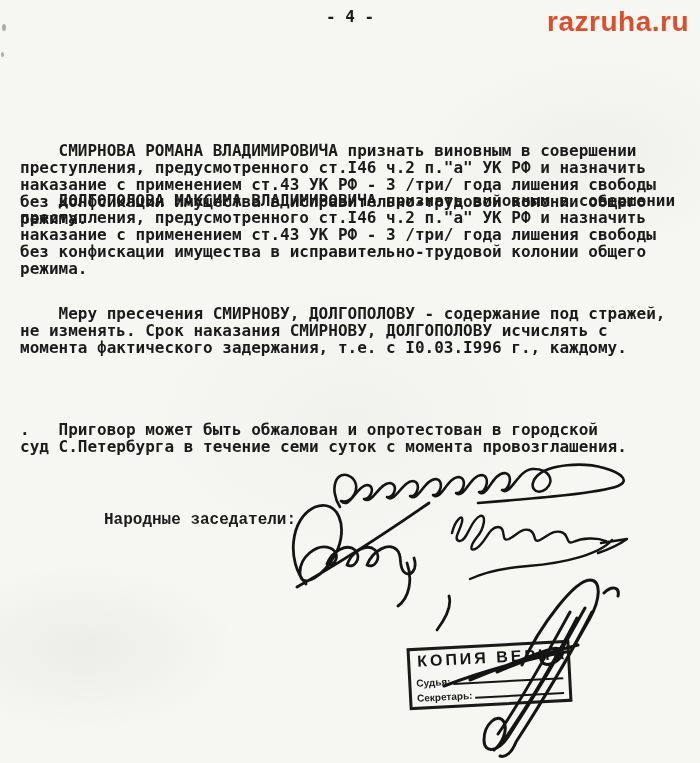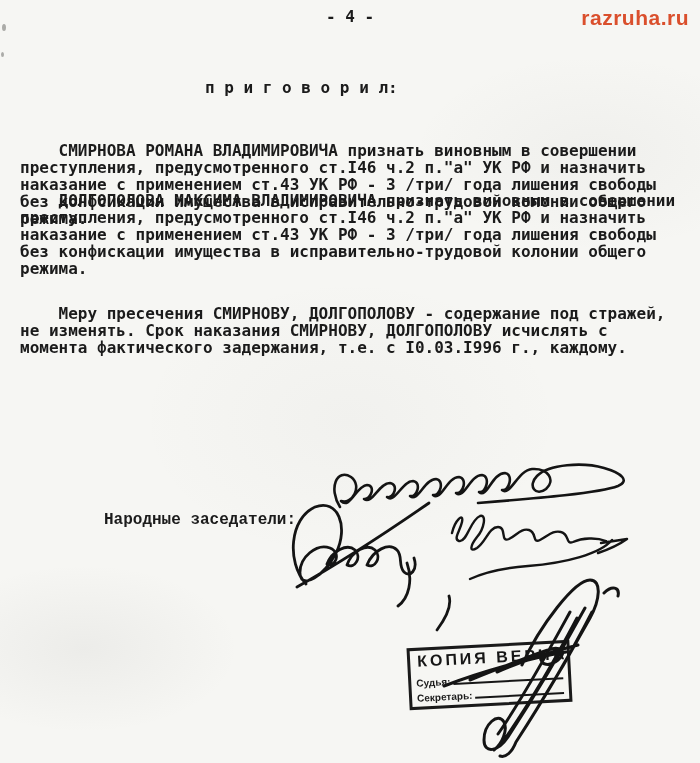--- a/index.html
+++ b/index.html
@@ -26,21 +26,21 @@
       radial-gradient(260px 140px at 85% 20%, rgba(120,120,118,0.05), transparent 70%),
       radial-gradient(300px 200px at 50% 55%, rgba(120,120,118,0.04), transparent 70%);
     pointer-events: none;
   }
   .watermark {
     position: absolute;
     top: 6px;
     right: 11px;
     font-family: "Liberation Sans", sans-serif;
     font-weight: bold;
-    font-size: 21px;
+    font-size: 28px;
     color: #da4f2c;
     letter-spacing: 0.5px;
     z-index: 4;
   }
   .typed {
     position: absolute;
     font-size: 16px;
     line-height: 17px;
     font-weight: bold;
     white-space: pre;
@@ -121,35 +121,36 @@
 <div class="page">
 
   <div class="watermark">razruha.ru</div>
 
   <div class="speck s1"></div>
   <div class="speck s2"></div>
 
   <div class="typed pageno">- 4 -</div>
 
 
-  <div class="typed heading">п р и г о в о р и л:</div>
 
   <div class="typed para1">    СМИРНОВА РОМАНА ВЛАДИМИРОВИЧА признать виновным в совершении
 преступления, предусмотренного ст.I46 ч.2 п."а" УК РФ и назначить
 наказание с применением ст.43 УК РФ - 3 /три/ года лишения свободы
 без конфсикации имущества в исправительно-трудовой колонии общего
 режима.</div>
   <div class="typed para2">    ДОЛГОПОЛОВА МАКСИМА ВЛАДИМИРОВИЧА признать виновным в совершении
 преступления, предусмотренного ст.I46 ч.2 п."а" УК РФ и назначить
 наказание с применением ст.43 УК РФ - 3 /три/ года лишения свободы
 без конфискации имущества в исправительно-трудовой колонии общего
 режима.</div>
   <div class="typed para3">    Меру пресечения СМИРНОВУ, ДОЛГОПОЛОВУ - содержание под стражей,
 не изменять. Срок наказания СМИРНОВУ, ДОЛГОПОЛОВУ исчислять с
 момента фактического задержания, т.е. с I0.03.I996 г., каждому.</div>
+  <div class="typed para5">.   Приговор может быть обжалован и опротестован в городской
+суд С.Петербурга в течение семи суток с момента провозглашения.</div>
 
   <div class="typed sig-label-assessors">Народные заседатели:</div>
 
   <div class="stamp">
     <div class="stamp-title">КОПИЯ ВЕРНА</div>
     <div class="stamp-row">
       <span>Судья:</span>
       <span class="stamp-line"></span>
     </div>
     <div class="stamp-row">

